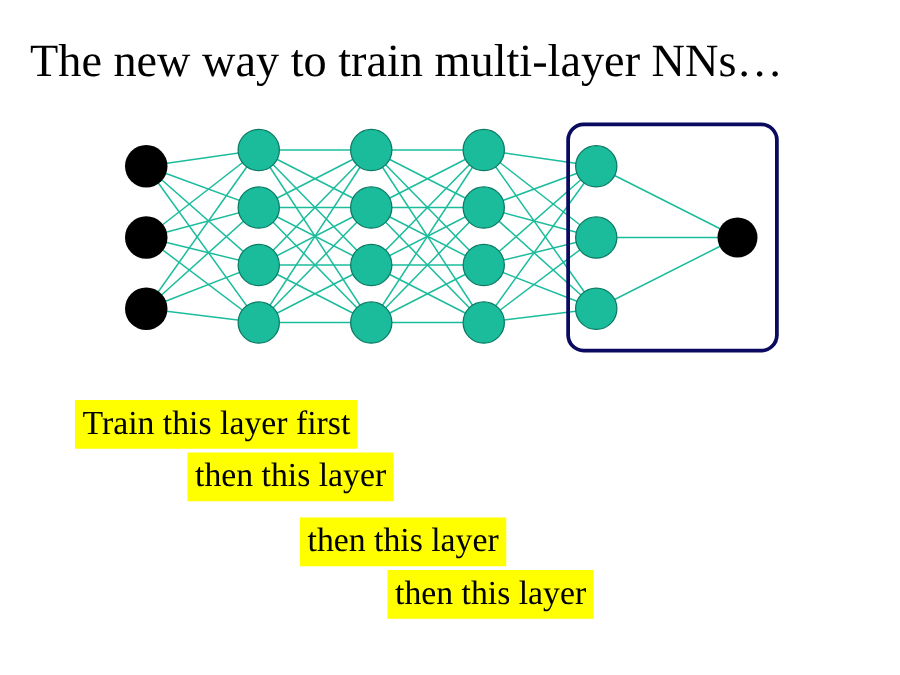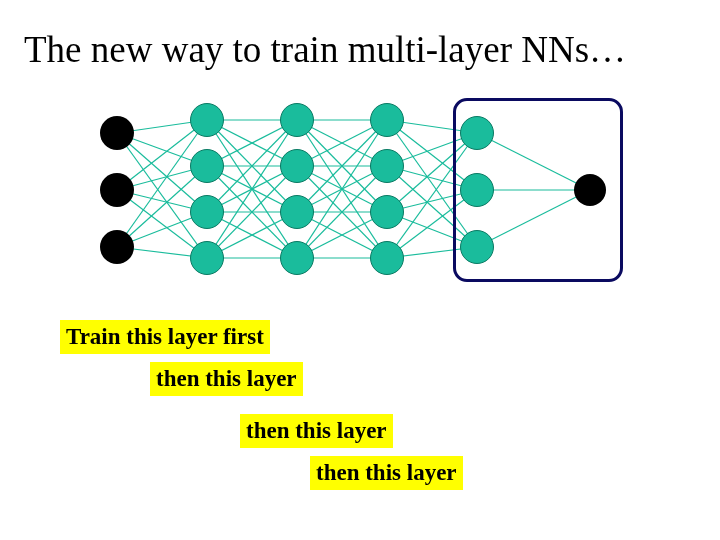--- a/index.html
+++ b/index.html
@@ -62,25 +62,24 @@
   .outline-box {
     position: absolute;
     border: 3px solid #0a0a60;
     border-radius: 14px;
     box-sizing: border-box;
   }
   
   .caption {
     position: absolute;
     background: #ffff00;
-    font-size: 23px;
+    font-size: 27px;
     padding: 4px 6px 5px 6px;
     white-space: nowrap;
     line-height: 1.1;
-    font-weight: bold;
   }
 </style>
 </head>
 <body>
 
 <div class="slide">
 
   <div class="title">The new way to train multi-layer NNs…</div>
 
   <div class="nn">

